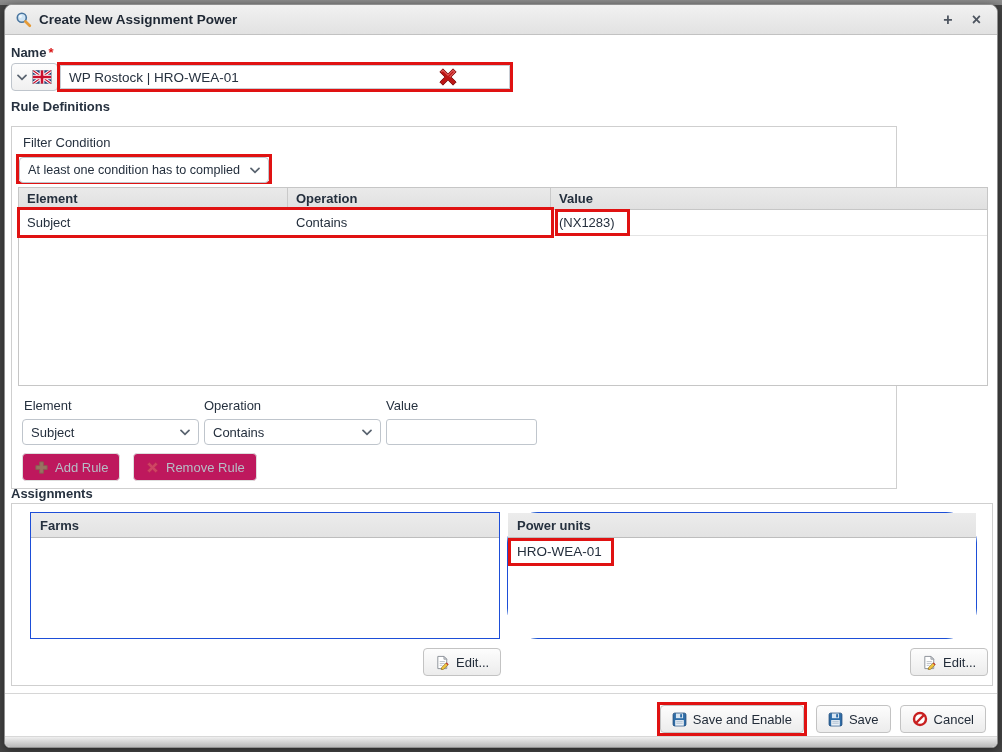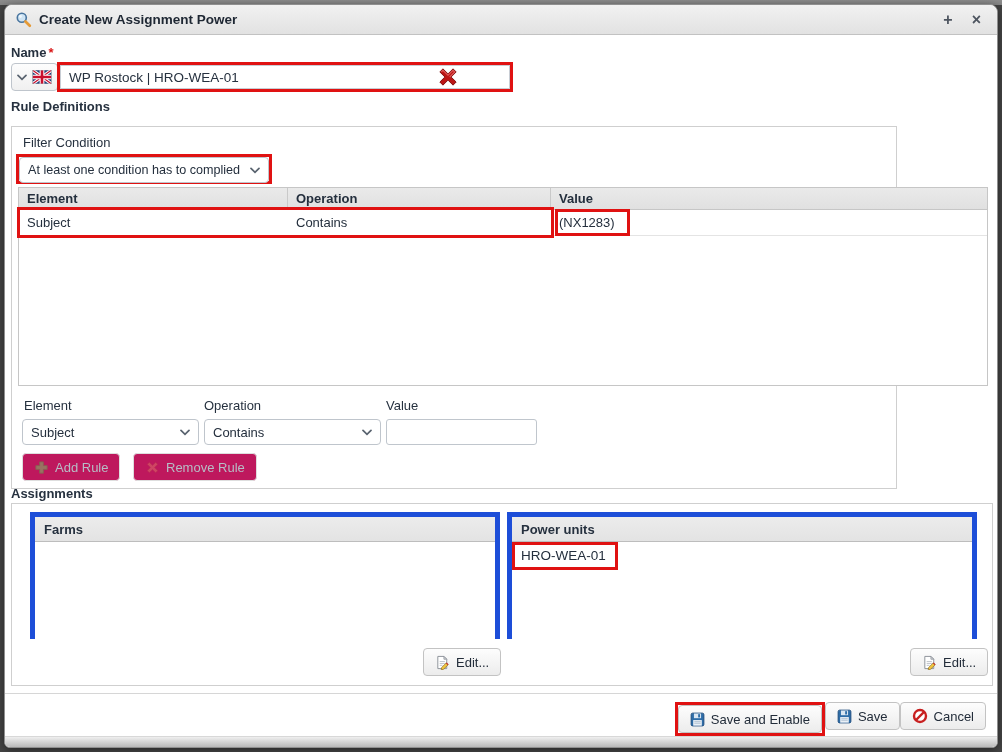--- a/index.html
+++ b/index.html
@@ -69,29 +69,29 @@
   .editor-input { position:absolute; height:26px; border:1px solid #c0c6cd;
     border-radius:3px; padding:0 7px; font-size:13px; outline:none;
     font-family:"Liberation Sans", sans-serif; color:#26313f; }
   .btn { display:inline-flex; align-items:center; gap:6px;
     background:linear-gradient(#fdfdfd,#ececec); border:1px solid #c3c3c3;
     border-radius:4px; padding:0 11px; height:28px; font-size:13px;
     color:#232d3a; cursor:pointer; font-family:"Liberation Sans", sans-serif; }
   .btn-disabled { background:#be185d; border-color:#dedede; color:#b7bdc6; cursor:default; }
   .btn-disabled svg { opacity:.55; }
   
-  .panel { position:absolute; border:5px solid #1d4ed8; background:#22c55e; }
+  .panel { position:absolute; border:1px solid #1d4ed8; background:#22c55e; }
   .panel-head { height:25px; background:linear-gradient(#ececec,#e3e3e3);
     border-bottom:1px solid #bdbdbd; font-weight:bold; display:flex;
     align-items:center; padding:0 9px; color:#26313f; }
   .panel-body { position:relative; height:100px; background:#fff; }
   .pu-item { position:absolute; left:0px; top:0px; padding:3px 9px 4px 6px;
     font-size:13.5px; white-space:nowrap; }
   .sep { position:absolute; left:0; top:688px; width:994px; height:1px; background:#d6d6d6; }
-  .btnrow { position:absolute; top:697px; right:11px; display:flex; }
+  .btnrow { position:absolute; top:697px; right:11px; display:flex; align-items:center; gap:9px; }
   .save-wrap { padding:0; }
   .footer-strip { position:absolute; left:0; bottom:0; width:100%; height:11px;
     background:linear-gradient(#efefef,#b9b9b9); border-top:1px solid #d8d8d8; }
   svg { display:block; }
 </style>
 </head>
 <body>
 
 <div class="stage">
   <div class="dialog">
@@ -221,21 +221,21 @@
 
     <div class="lbl lbl-b" style="left:6px; top:481px;">Assignments</div>
 
     <div class="groupbox" style="left:6px; top:498px; width:982px; height:183px;">
 
       <div class="panel" style="left:18px; top:8px; width:470px; height:127px;">
         <div class="panel-head">Farms</div>
         <div class="panel-body"></div>
       </div>
 
-      <div class="panel" style="left:495px; top:8px; width:470px; height:127px;">
+      <div class="panel" style="left:495px; top:8px; width:470px; height:127px;border-radius:31px;">
         <div class="panel-head">Power units</div>
         <div class="panel-body">
           <div class="pu-item redbox">
             <span>HRO-WEA-01</span>
           </div>
         </div>
       </div>
 
       <button class="btn" style="position:absolute; left:411px; top:144px;">
         <span>

